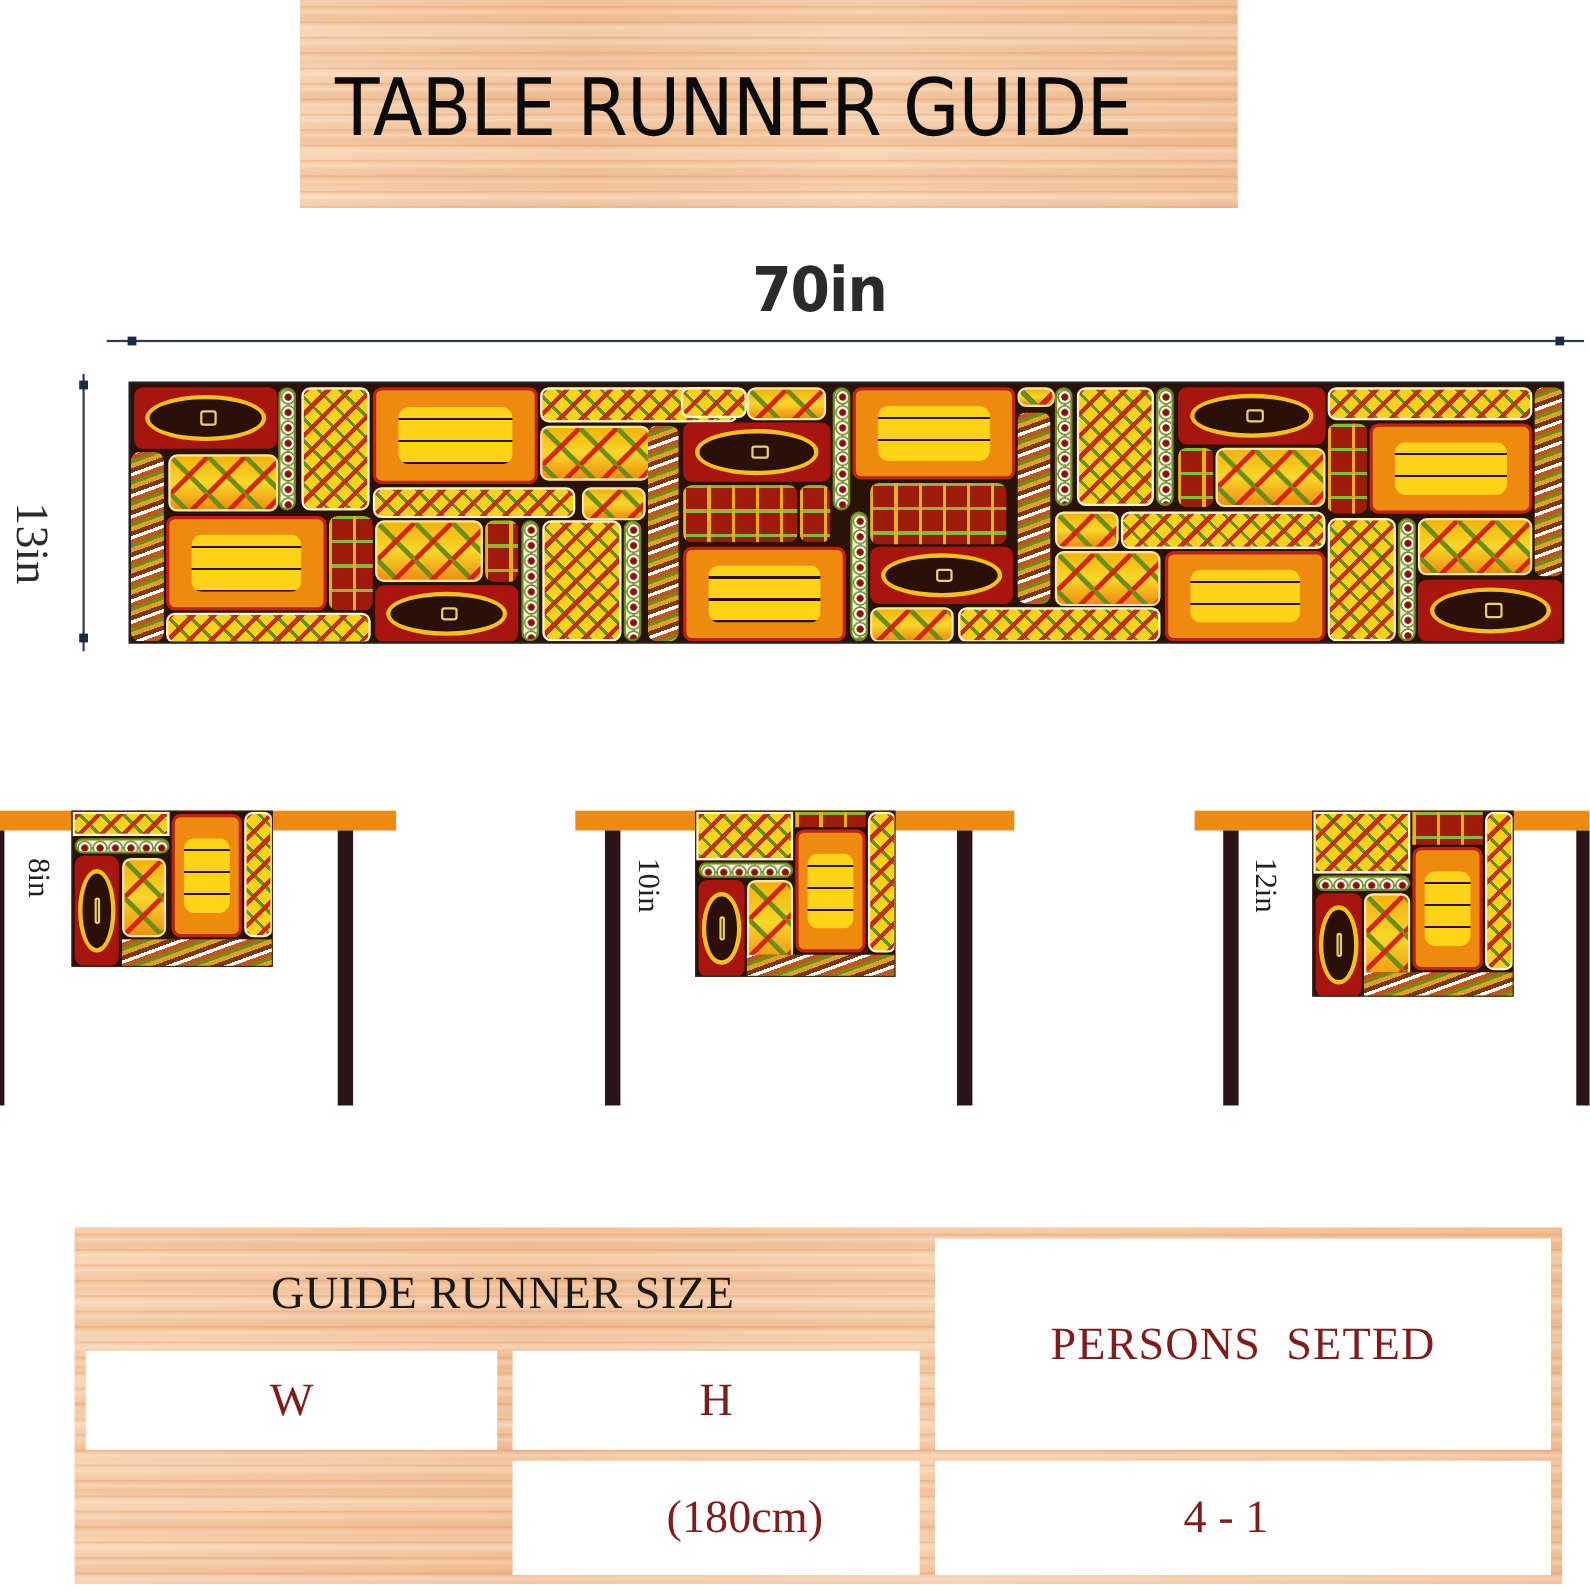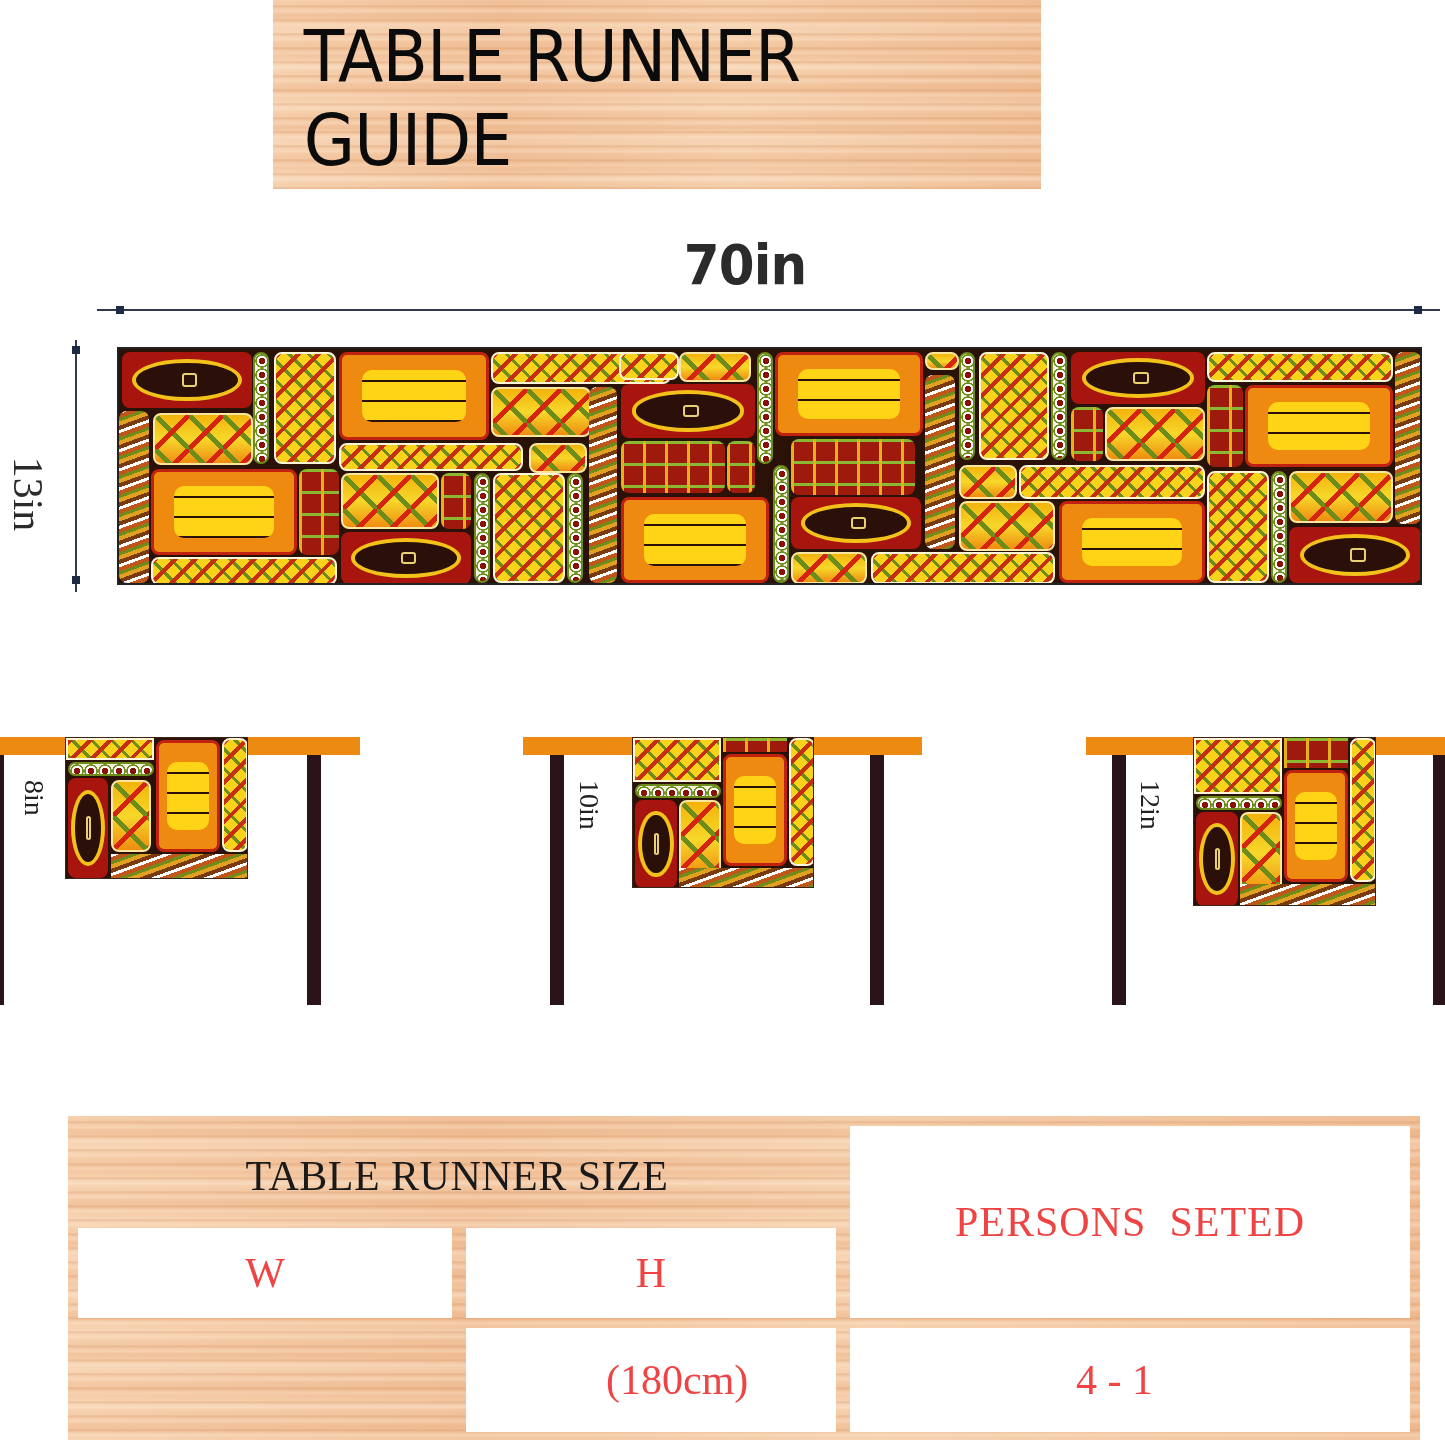--- a/index.html
+++ b/index.html
@@ -7,21 +7,21 @@
 
   .wood {
     background-color:#f3c9a4;
     background-image:
       repeating-linear-gradient(180deg, rgba(210,140,90,0.0) 0px, rgba(210,140,90,0.0) 5px, rgba(200,128,80,0.28) 6px, rgba(210,140,90,0.0) 8px, rgba(255,235,215,0.35) 11px, rgba(210,140,90,0.0) 14px),
       repeating-linear-gradient(180deg, rgba(230,160,110,0.0) 0px, rgba(230,160,110,0.25) 17px, rgba(230,160,110,0.0) 23px, rgba(255,240,225,0.2) 31px, rgba(230,160,110,0.0) 37px),
       linear-gradient(90deg, #f6d0ad 0%, #f1c29b 30%, #f5cfab 60%, #f0bf97 100%);
   }
 
   
-  .title-banner { position:absolute; left:273px; top:0; width:768px; height:189px; display:flex; align-items:center; justify-content:center; }
+  .title-banner { position:absolute; left:273px; top:0; width:852px; height:189px; display:flex; align-items:center; }
   .title-text { font-family:"DejaVu Sans", sans-serif; font-size:72px; font-weight:normal; letter-spacing:-1px; color:#0b0b0b; transform:scaleX(0.92); margin-top:6px; }
 
   
   .dim-70 { position:absolute; left:640px; top:232px; width:210px; text-align:center; font-family:"DejaVu Sans", sans-serif; font-weight:bold; font-size:56px; color:#2b2b2b; letter-spacing:-1px; transform:scaleX(0.92); }
   .hline { position:absolute; left:97px; top:309px; width:1343px; height:2px; background:#2f3a4f; }
   .hcap { position:absolute; width:8px; height:8px; background:#1d2a44; }
   .vline { position:absolute; left:75px; top:340px; width:2px; height:252px; background:#2f3a4f; }
   .dim-13 { position:absolute; left:-12px; top:470px; width:80px; text-align:center; font-family:"Liberation Serif", serif; font-size:42px; color:#2b2b2b; transform:rotate(90deg); transform-origin:center; }
 
   
@@ -56,21 +56,21 @@
   .t-wave { background:#7a3a10;
      background-image:repeating-linear-gradient(160deg, #fff 0 3px, #c0561a 3px 7px, #6d8c1a 7px 10px, #e2a020 10px 14px, #7a3a10 14px 18px); }
   .tabletop { position:absolute; height:18px; background:#ec8a12; }
   .leg { position:absolute; width:14px; background:#2b1419; }
   .drape { position:absolute; overflow:hidden; border:1px solid #3a2418; box-sizing:border-box; background:#2a1208; }
   .drop-label { position:absolute; font-family:"Liberation Serif", serif; font-size:28px; color:#222; transform:rotate(90deg); transform-origin:left top; white-space:nowrap; }
 
   
   .size-table { position:absolute; left:68px; top:1116px; width:1352px; height:324px; }
   .size-wood { position:absolute; left:0; top:0; width:100%; height:100%; }
-  .cell { position:absolute; background:#fff; display:flex; align-items:center; justify-content:center; font-family:"Liberation Serif", serif; color:#ef4444; }
+  .cell { position:absolute; background:#fff; display:flex; align-items:center; justify-content:center; font-family:"Liberation Serif", serif; color:#7f1d1d; }
   .hdr-label { position:absolute; left:0; top:0; width:778px; height:112px; display:flex; align-items:center; justify-content:center; font-family:"Liberation Serif", serif; font-size:42px; color:#1a1a1a; letter-spacing:0.5px; padding-top:8px; box-sizing:border-box; }
 </style>
 </head>
 <body>
 
 <div class="title-banner wood">
   <span class="title-text">TABLE RUNNER GUIDE</span>
 </div>
 
 <div class="dim-70">70in</div>
@@ -184,21 +184,21 @@
   <div class="tile t-tri" style="left:46px; top:74px; width:42px; height:84px;"></div>
   <div class="tile t-spiral" style="left:90px; top:0; width:64px; height:30px; border-radius:0;"></div>
   <div class="tile t-fig" style="left:90px; top:32px; width:64px; height:112px;"></div>
   <div class="tile t-zig" style="left:156px; top:0; width:26px; height:144px;"></div>
   <div class="tile t-wave" style="left:46px; top:146px; width:136px; height:24px; border-radius:0;"></div>
 </div>
 <div class="drop-label" style="left:1166px; top:780px;">12in</div>
 
 <div class="size-table">
   <div class="size-wood wood"></div>
-  <div class="hdr-label">TABLE RUNNER SIZE</div>
+  <div class="hdr-label">GUIDE RUNNER SIZE</div>
 
   <div class="cell" style="left:10px; top:112px; width:374px; height:90px; font-size:42px;">W</div>
   <div class="cell" style="left:398px; top:112px; width:370px; height:90px; font-size:42px;">H</div>
 
   <div class="cell" style="left:398px; top:212px; width:370px; height:104px; font-size:42px; justify-content:flex-start; padding-left:140px; box-sizing:border-box;">(180cm)</div>
 
   <div class="cell" style="left:782px; top:10px; width:560px; height:192px; font-size:42px; white-space:pre; letter-spacing:1px;">PERSONS  SETED</div>
   <div class="cell" style="left:782px; top:212px; width:560px; height:104px; font-size:42px; justify-content:flex-start; padding-left:226px; box-sizing:border-box;">4 - 1</div>
 </div>
 

